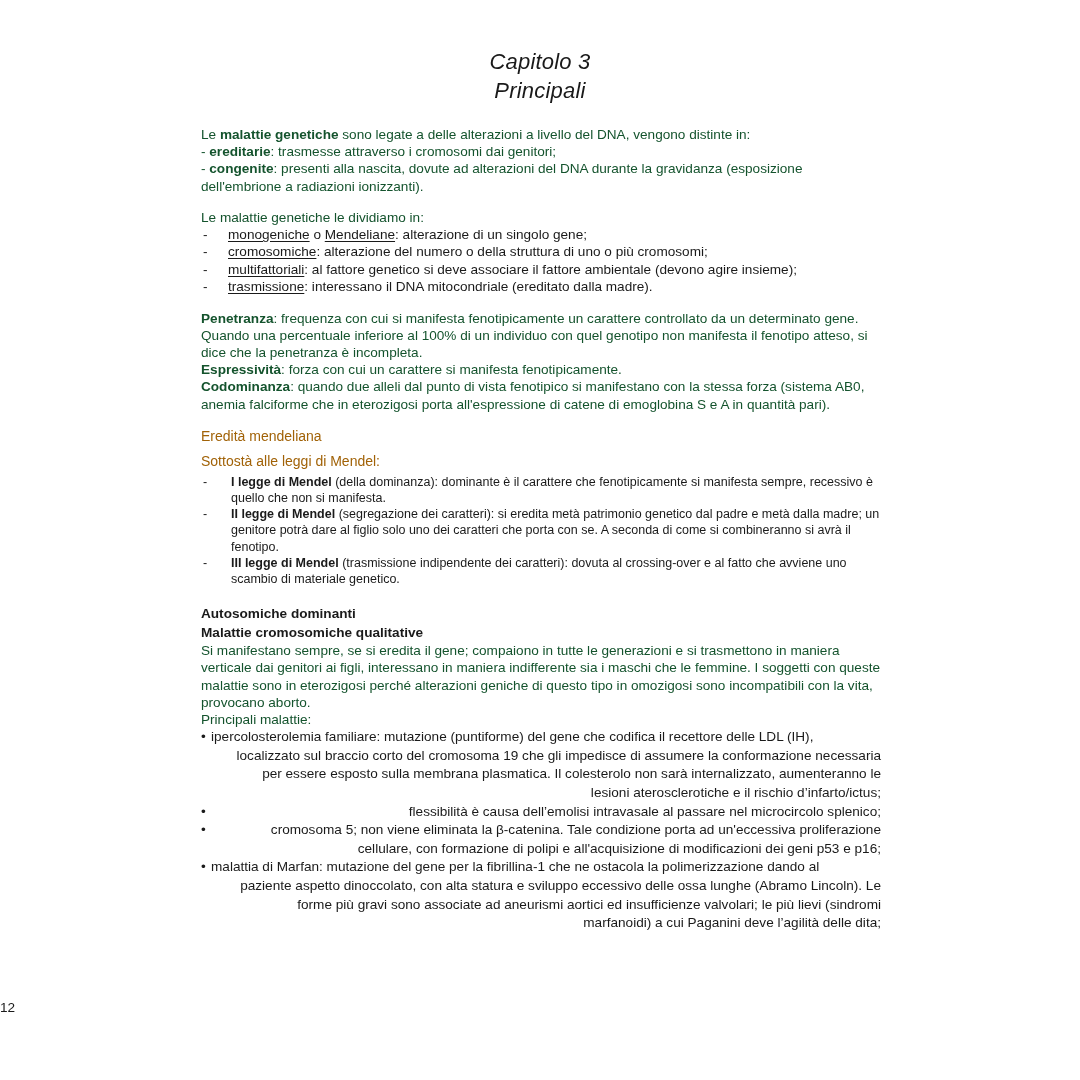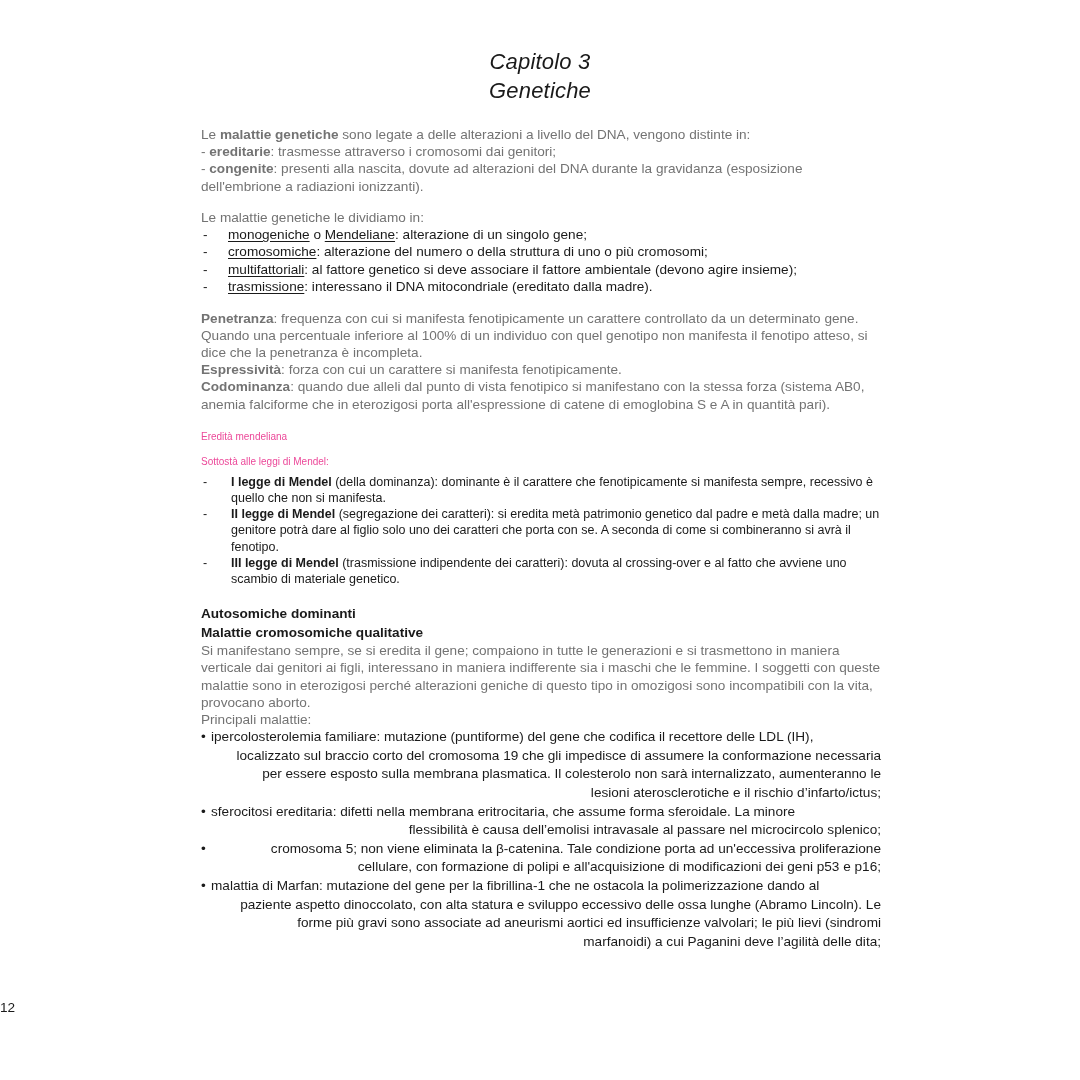--- a/index.html
+++ b/index.html
@@ -42,21 +42,21 @@
   .body-col {
     position: absolute;
     left: 201px;
     top: 126px;
     width: 680px;
   }
 
   .para {
     font-size: 13.6px;
     line-height: 17.2px;
-    color: #737373;
+    color: #14532d;
     text-align: left;
   }
   .para b { font-weight: bold; }
 
   .gap-sm { height: 11px; }
   .gap-md { height: 14px; }
   .gap-lg { height: 17px; }
 
   
   .dash-list {
@@ -100,23 +100,23 @@
     position: absolute;
     left: 2px;
     top: 0;
     font-size: 12.5px;
     line-height: 16.2px;
   }
   .mendel-list > li b { font-weight: bold; }
 
   
   .lead {
-    font-size: 10px;
+    font-size: 14px;
     line-height: 25px;
-    color: #ec4899;
+    color: #a16207;
   }
 
   .sec-head {
     font-size: 13.6px;
     line-height: 19px;
     font-weight: bold;
     color: #1a1a1a;
   }
 
   
@@ -156,21 +156,21 @@
     color: #1a1a1a;
   }
 </style>
 </head>
 <body>
 
 <div id="page">
 
   <div class="title-block">
     <div class="title-line">Capitolo 3</div>
-    <div class="title-line">Genetiche</div>
+    <div class="title-line">Principali</div>
   </div>
 
   <div class="body-col">
 
     <div class="para">
       <span>Le </span><b>malattie genetiche</b><span> sono legate a delle alterazioni a livello del DNA, vengono distinte in:</span><br>
       <span>- </span><b>ereditarie</b><span>: trasmesse attraverso i cromosomi dai genitori;</span><br>
       <span>- </span><b>congenite</b><span>: presenti alla nascita, dovute ad alterazioni del DNA durante la gravidanza (esposizione dell'embrione a radiazioni ionizzanti).</span>
     </div>
 
@@ -228,21 +228,21 @@
     <div class="sec-head">Autosomiche dominanti</div>
     <div class="sec-head">Malattie cromosomiche qualitative</div>
     <div class="para">Si manifestano sempre, se si eredita il gene; compaiono in tutte le generazioni e si trasmettono in maniera verticale dai genitori ai figli, interessano in maniera indifferente sia i maschi che le femmine. I soggetti con queste malattie sono in eterozigosi perché alterazioni geniche di questo tipo in omozigosi sono incompatibili con la vita, provocano aborto.</div>
     <div class="para">Principali malattie:</div>
 
     <ul class="bullet-list">
       <li>
         <span class="marker">•</span><span>ipercolosterolemia familiare: mutazione (puntiforme) del gene che codifica il recettore delle LDL (IH),</span><span class="cont">localizzato sul braccio corto del cromosoma 19 che gli impedisce di assumere la conformazione necessaria per essere esposto sulla membrana plasmatica. Il colesterolo non sarà internalizzato, aumenteranno le lesioni aterosclerotiche e il rischio d’infarto/ictus;</span>
       </li>
       <li>
-        <span class="marker">•</span><span>sferocitosi ereditaria: difetti nella membrana eritrocitaria, che assume forma sferoidale. La minore</span><span class="cont">flessibilità è causa dell’emolisi intravasale al passare nel microcircolo splenico;</span>
+        <span class="marker">•</span><span class="cont">flessibilità è causa dell’emolisi intravasale al passare nel microcircolo splenico;</span>
       </li>
       <li>
         <span class="marker">•</span><span class="cont">cromosoma 5; non viene eliminata la β-catenina. Tale condizione porta ad un'eccessiva proliferazione cellulare, con formazione di polipi e all'acquisizione di modificazioni dei geni p53 e p16;</span>
       </li>
       <li>
         <span class="marker">•</span><span>malattia di Marfan: mutazione del gene per la fibrillina-1 che ne ostacola la polimerizzazione dando al</span><span class="cont">paziente aspetto dinoccolato, con alta statura e sviluppo eccessivo delle ossa lunghe (Abramo Lincoln). Le forme più gravi sono associate ad aneurismi aortici ed insufficienze valvolari; le più lievi (sindromi marfanoidi) a cui Paganini deve l’agilità delle dita;</span>
       </li>
     </ul>
 
   </div>

